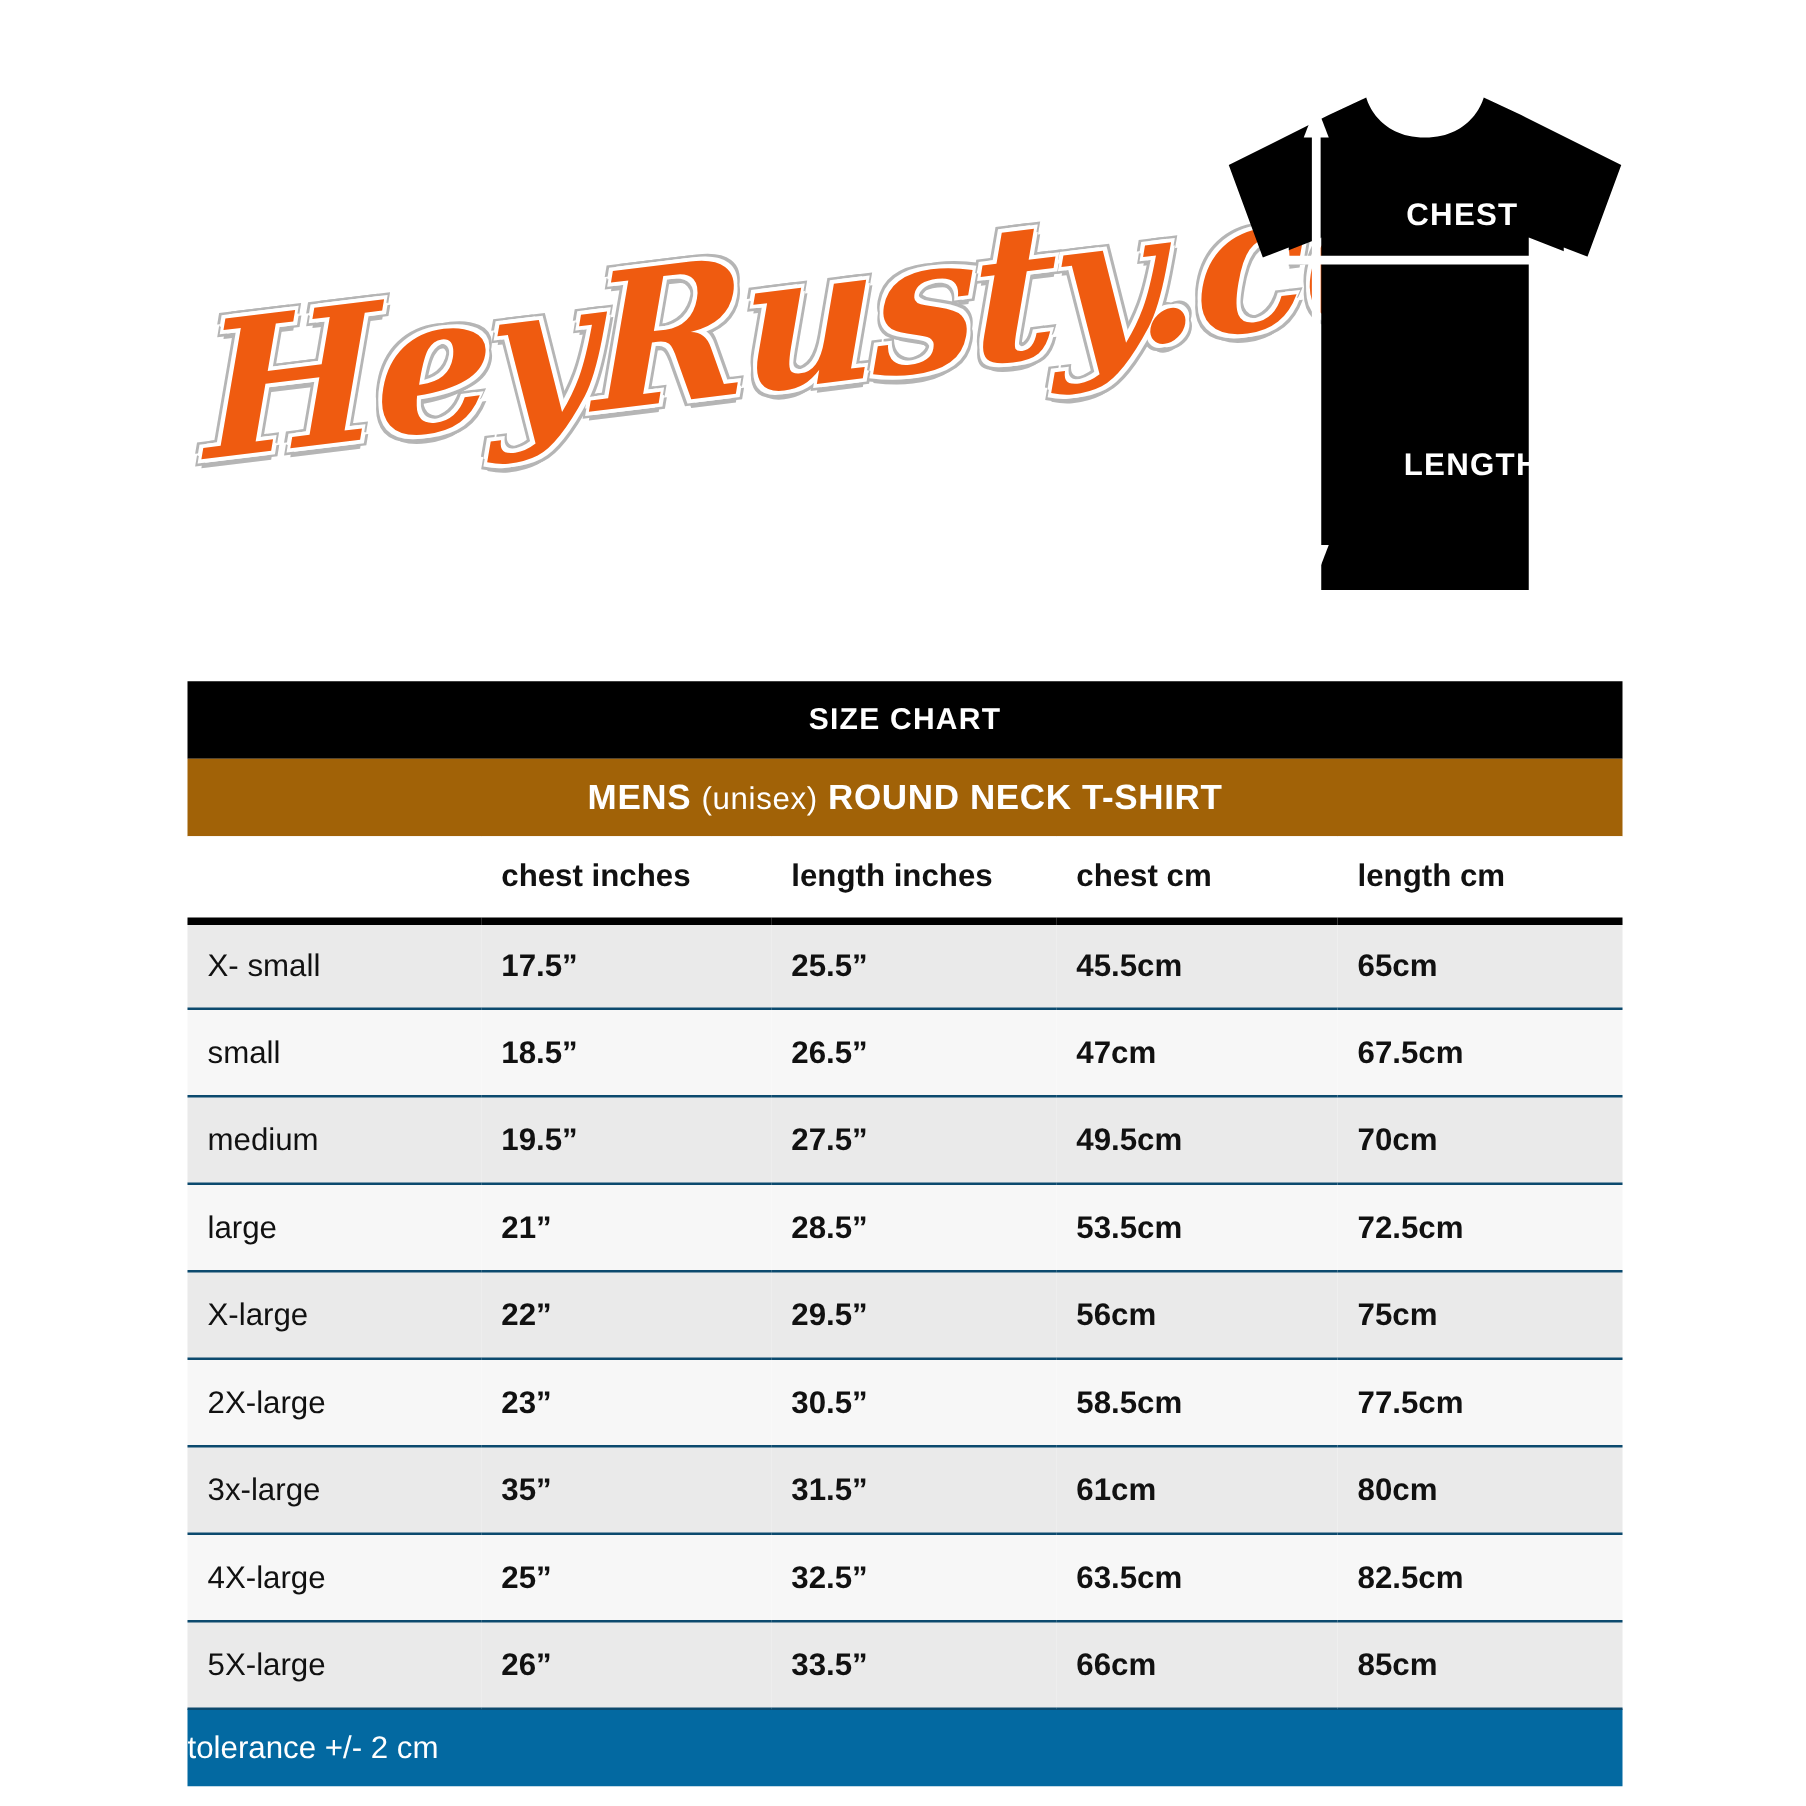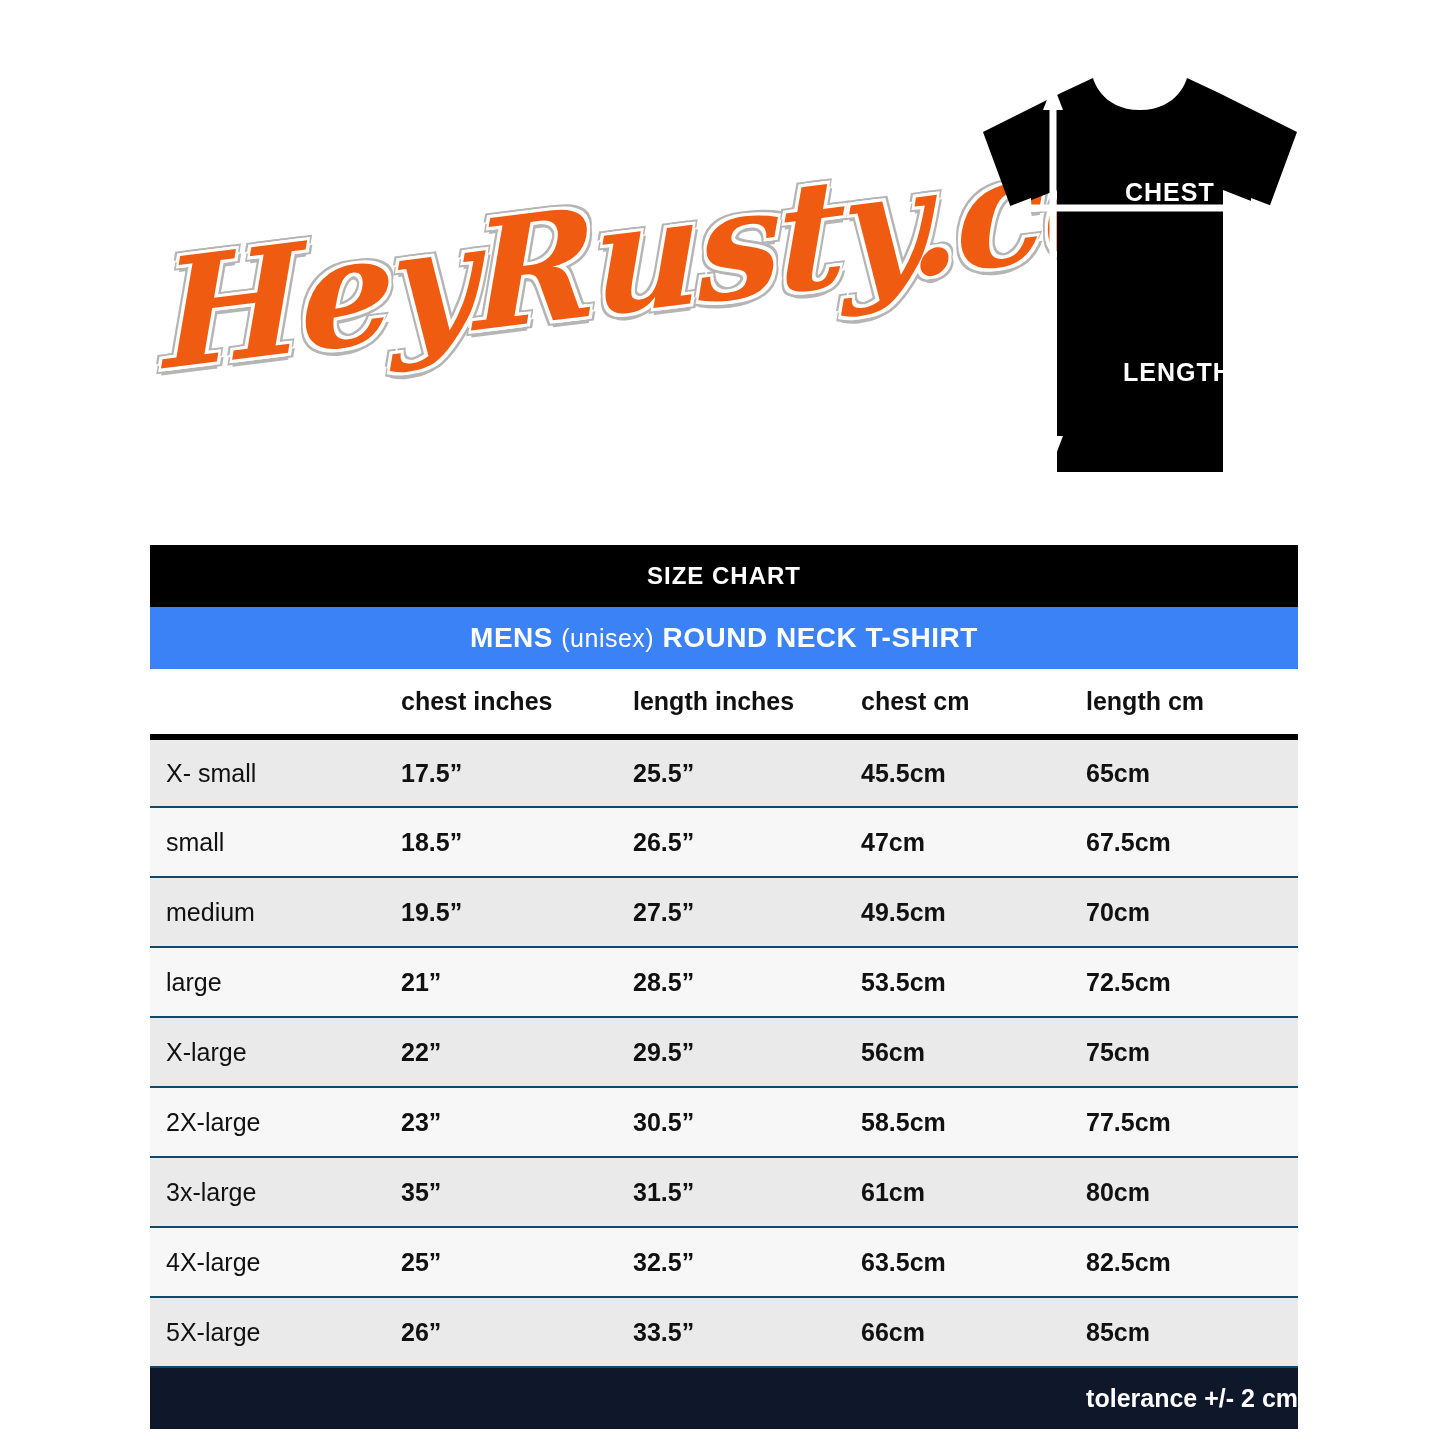--- a/index.html
+++ b/index.html
@@ -55,21 +55,21 @@
     height: 410px;
   }
   .shirt-label {
     position: absolute;
     font-family: "Liberation Sans", sans-serif;
     font-weight: bold;
     font-size: 25px;
     color: #ffffff;
     letter-spacing: 1px;
   }
-  .chest-label { left: 150px; top: 108px; }
+  .chest-label { left: 150px; top: 88px; }
   .length-label { left: 148px; top: 288px; }
 
   
   .chart {
     position: absolute;
     left: 150px;
     top: 545px;
     width: 1148px;
     border-collapse: collapse;
     table-layout: fixed;
@@ -80,21 +80,21 @@
     color: #ffffff;
     text-align: center;
     font-family: "Liberation Sans", sans-serif;
     font-weight: bold;
     font-size: 24px;
     letter-spacing: 1px;
     height: 62px;
     vertical-align: middle;
   }
   .row-subtitle td {
-    background: #3b82f6;
+    background: #a16207;
     color: #ffffff;
     text-align: center;
     font-weight: bold;
     font-size: 28px;
     letter-spacing: 0.5px;
     height: 62px;
     vertical-align: middle;
   }
   .row-subtitle .thin { font-weight: normal; font-size: 25px; }
   .row-head td {
@@ -113,24 +113,24 @@
     height: 70px;
     vertical-align: middle;
     padding-left: 16px;
     border-bottom: 2px solid #0c4a6e;
   }
   .data-row.odd td { background: #eaeaea; }
   .data-row.even td { background: #f7f7f7; }
   .data-row td.size-cell { font-weight: normal; }
   .data-row td.val-cell { font-weight: bold; }
   .row-footer td {
-    background: #0f172a;
-    color: #ffffff;
-    text-align: right;
-    font-weight: bold;
+    background: #0369a1;
+    color: #ffffff;
+    text-align: left;
+    font-weight: normal;
     font-size: 25px;
     height: 62px;
     vertical-align: middle;
   }
   .c1 { width: 235px; }
   .c2 { width: 232px; }
   .c3 { width: 228px; }
   .c4 { width: 225px; }
   .c5 { width: 228px; }
 </style>

